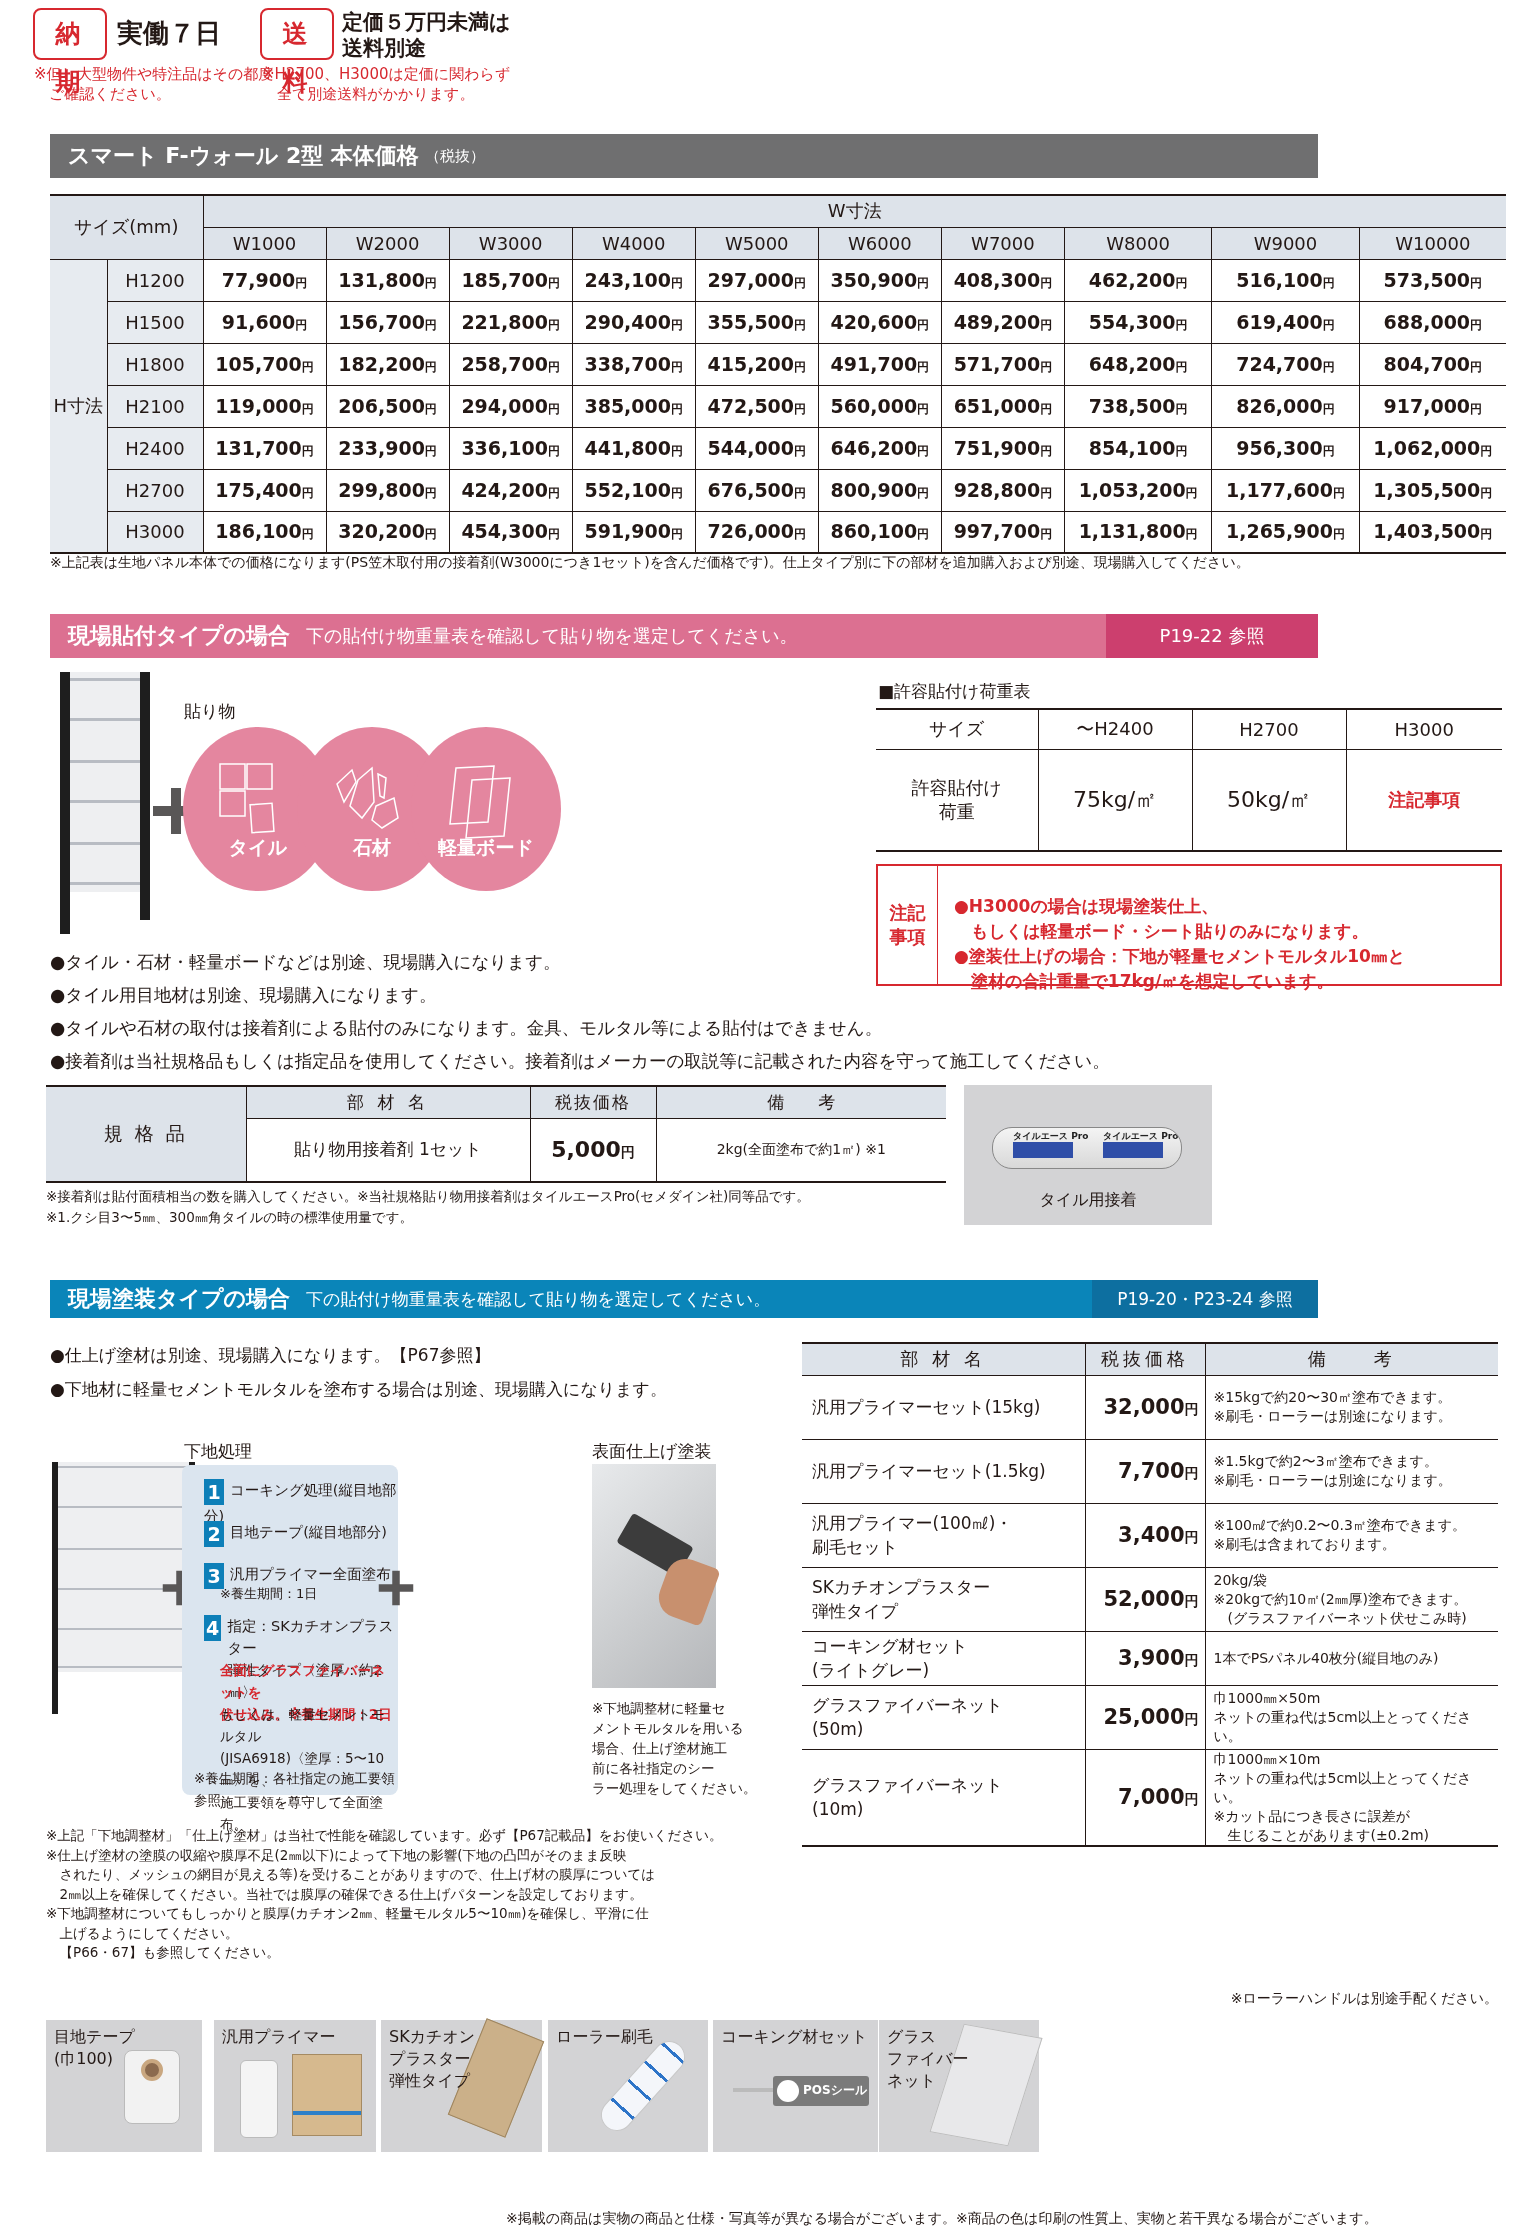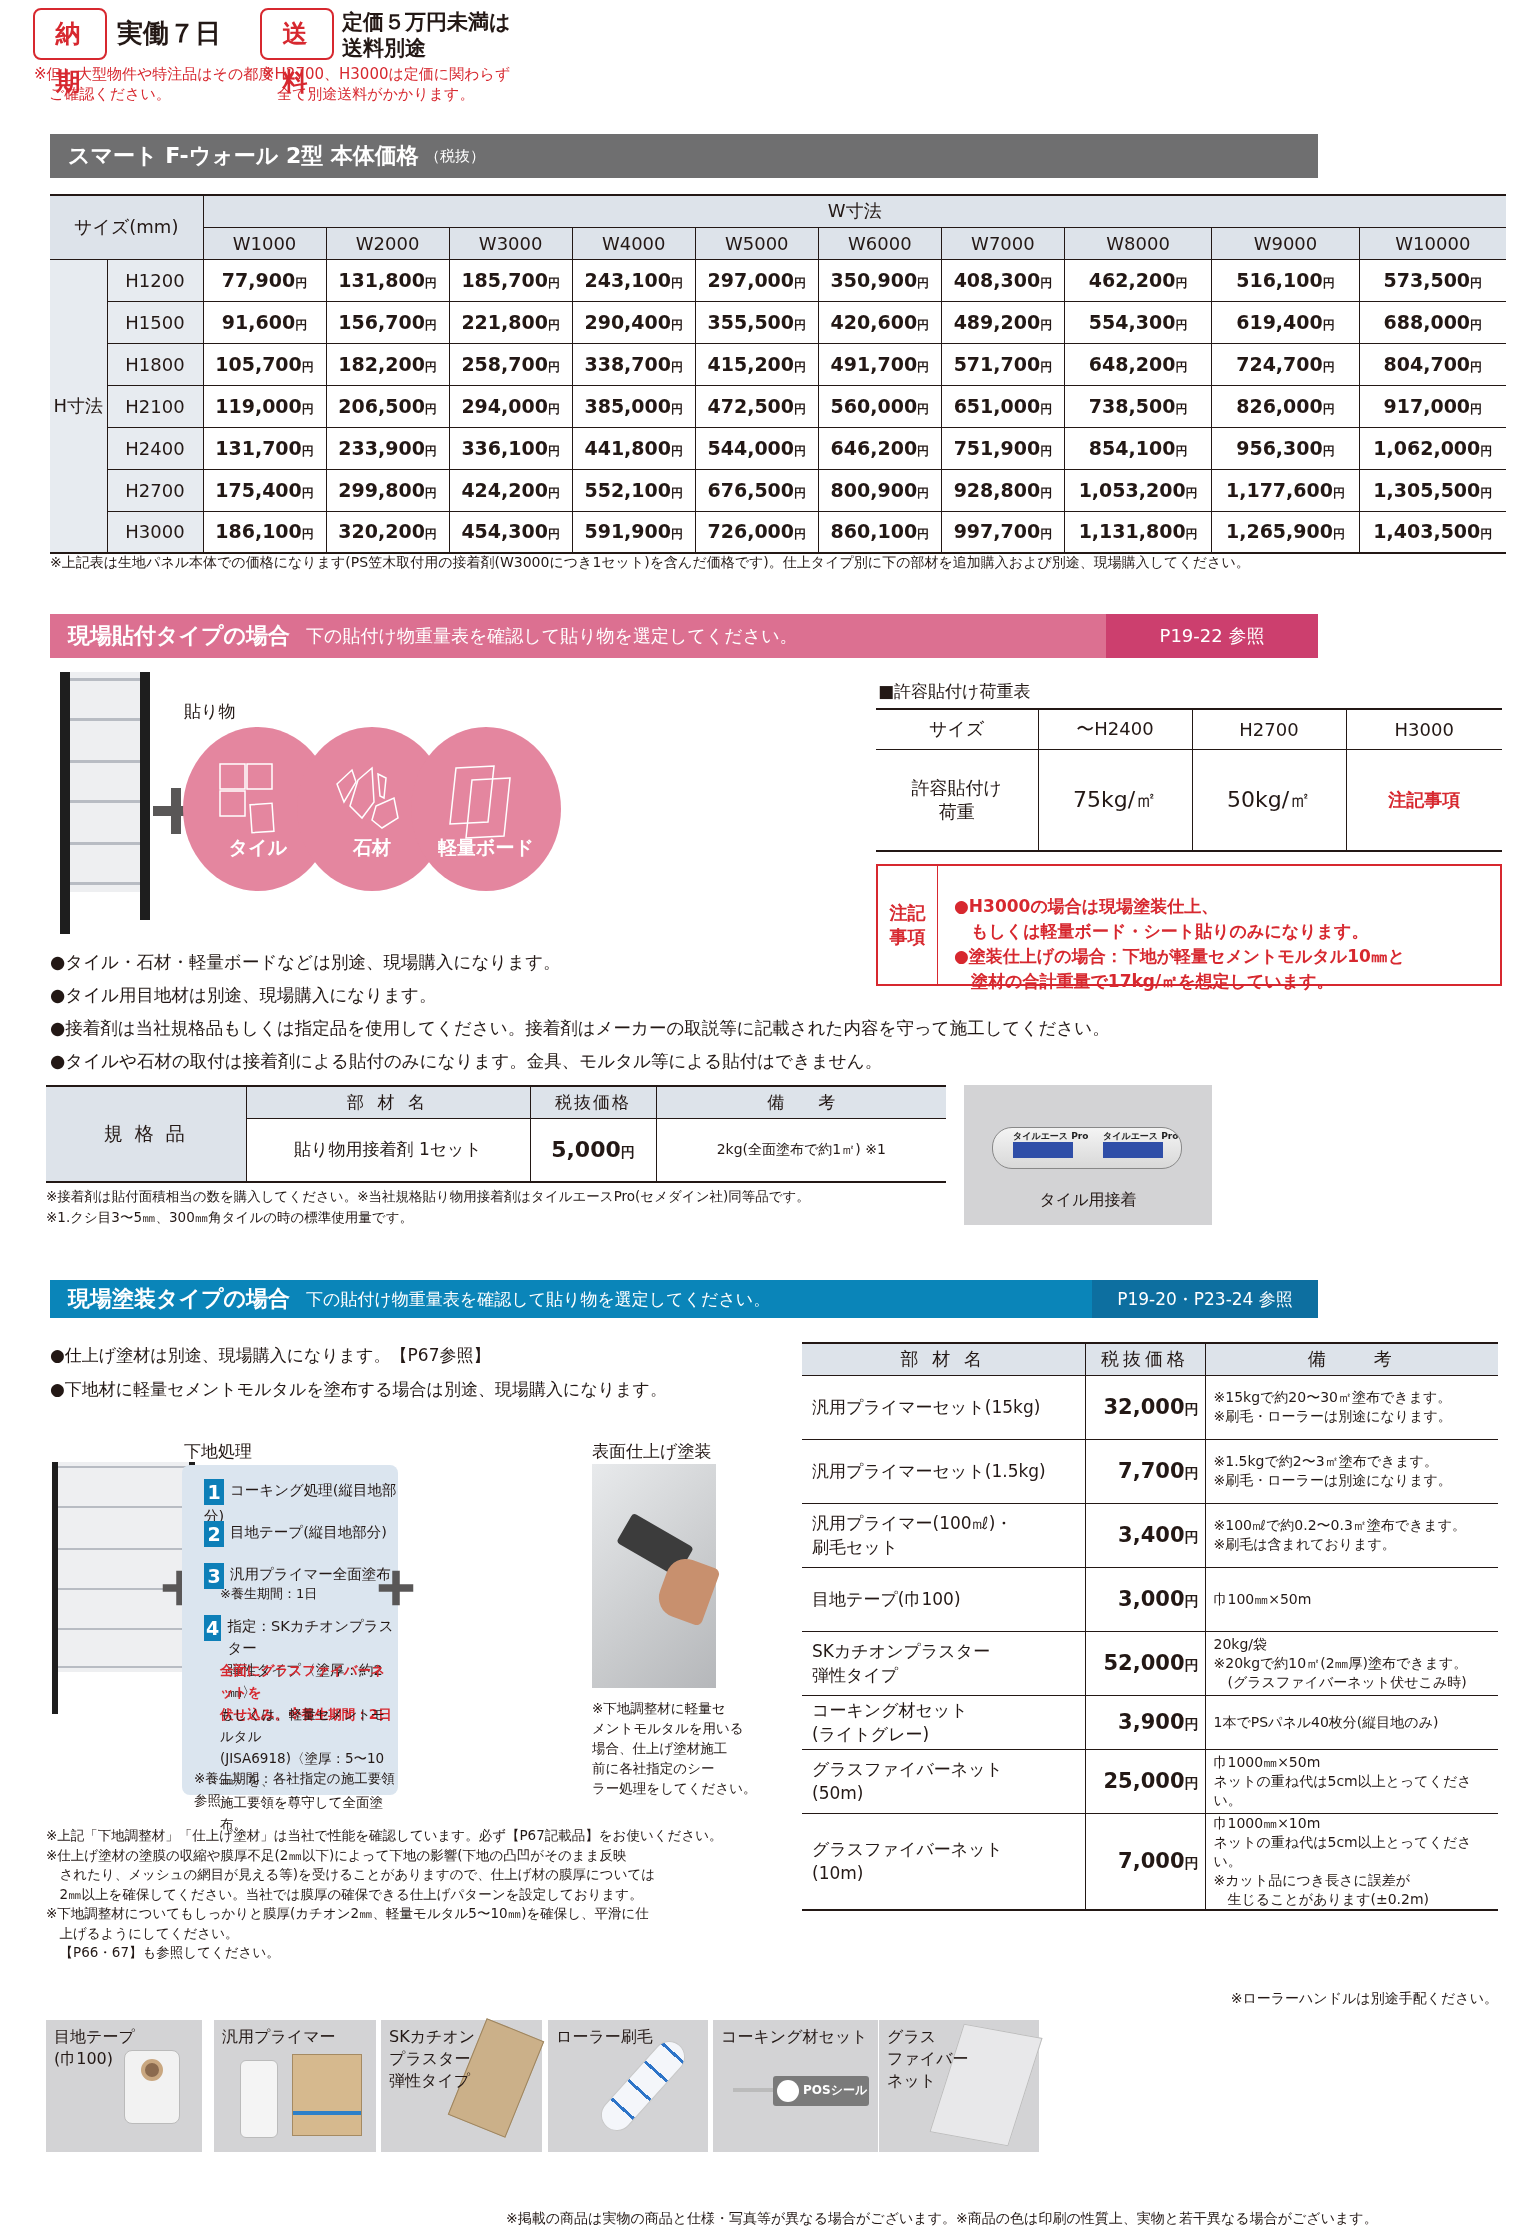--- a/index.html
+++ b/index.html
@@ -275,22 +275,22 @@
 事項</div>
   <div class="nb">●H3000の場合は現場塗装仕上、
 　もしくは軽量ボード・シート貼りのみになります。
 ●塗装仕上げの場合：下地が軽量セメントモルタル10㎜と
 　塗材の合計重量で17kg/㎡を想定しています。</div>
 </div>
 
 <div class="bullets" style="left:50px;top:946px">
   <div>●タイル・石材・軽量ボードなどは別途、現場購入になります。</div>
   <div>●タイル用目地材は別途、現場購入になります。</div>
+  <div>●タイルや石材の取付は接着剤による貼付のみになります。金具、モルタル等による貼付はできません。</div>
   <div>●接着剤は当社規格品もしくは指定品を使用してください。接着剤はメーカーの取説等に記載された内容を守って施工してください。</div>
-  <div>●タイルや石材の取付は接着剤による貼付のみになります。金具、モルタル等による貼付はできません。</div>
 </div>
 
 <table class="spec-table">
   <tbody>
       <tr style="height:32px">
     <td rowspan="2" class="gray" style="width:200px;font-size:19px;letter-spacing:3px">規 格 品</td>
     <td class="gray" style="width:284px;letter-spacing:4px">部 材 名</td>
     <td class="gray" style="width:126px;letter-spacing:2px">税抜価格</td>
     <td class="gray">備　　考</td>
   </tr>
@@ -398,25 +398,20 @@
 ※刷毛・ローラーは別途になります。</td>
       </tr>
       <tr style="height: 64px;">
         <td class="nm">汎用プライマー(100㎖)・
 刷毛セット</td>
         <td class="pr"><span>3,400</span><span class="yen">円</span></td>
         <td class="rm">※100㎖で約0.2〜0.3㎡塗布できます。
 ※刷毛は含まれております。</td>
       </tr>
       <tr style="height: 64px;">
-        <td class="nm">目地テープ(巾100)</td>
-        <td class="pr"><span>3,000</span><span class="yen">円</span></td>
-        <td class="rm">巾100㎜×50m</td>
-      </tr>
-      <tr style="height: 64px;">
         <td class="nm">SKカチオンプラスター
 弾性タイプ</td>
         <td class="pr"><span>52,000</span><span class="yen">円</span></td>
         <td class="rm">20kg/袋
 ※20kgで約10㎡(2㎜厚)塗布できます。
 　(グラスファイバーネット伏せこみ時)</td>
       </tr>
       <tr style="height: 54px;">
         <td class="nm">コーキング材セット
 (ライトグレー)</td>

